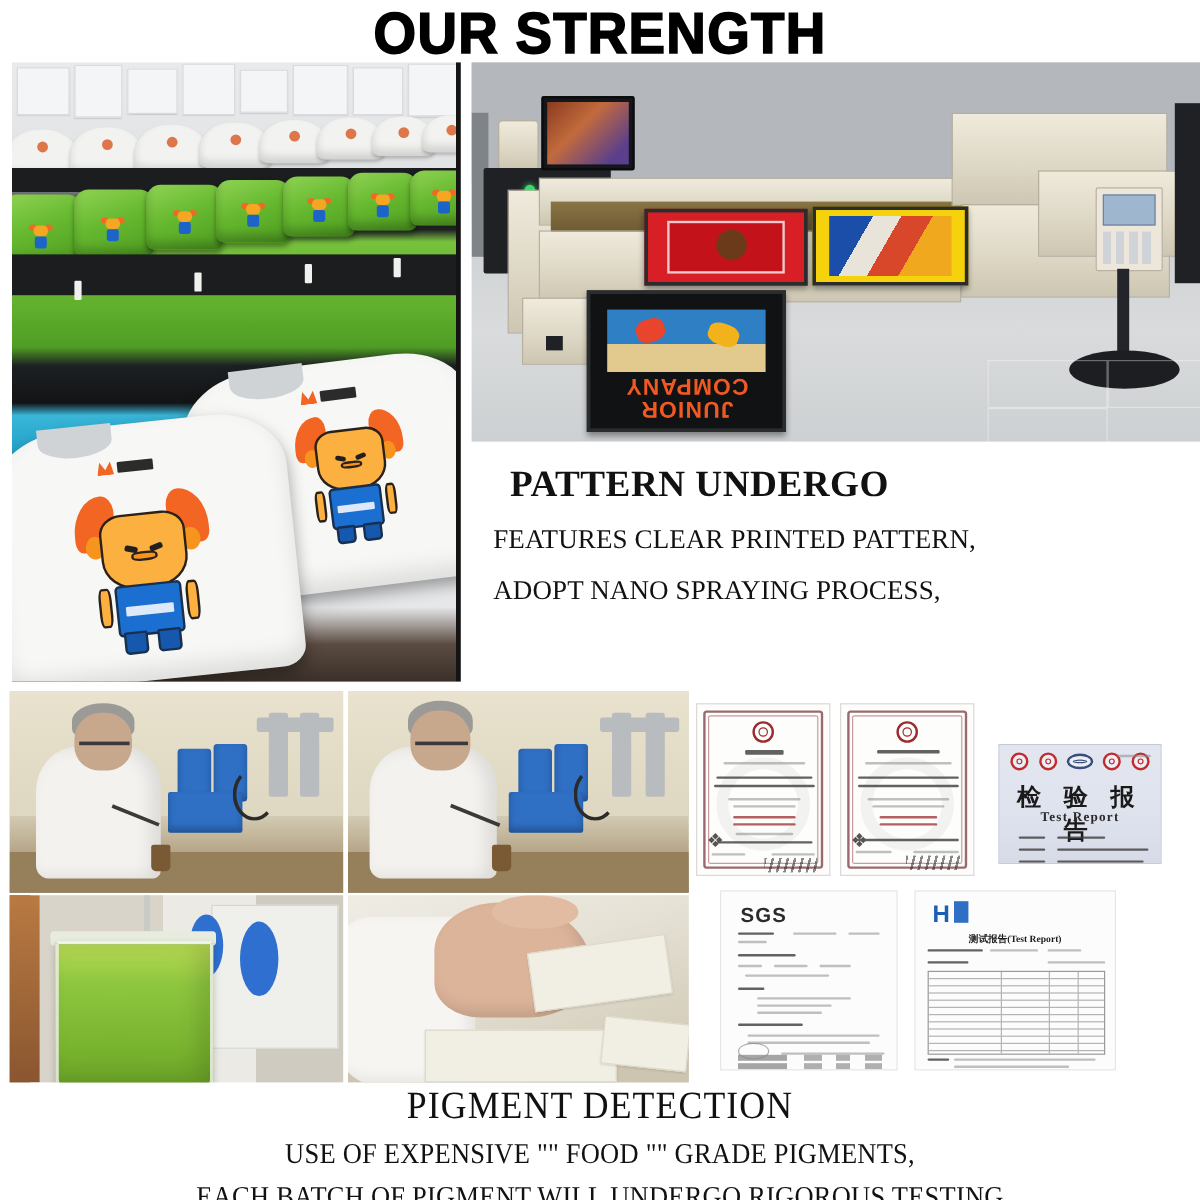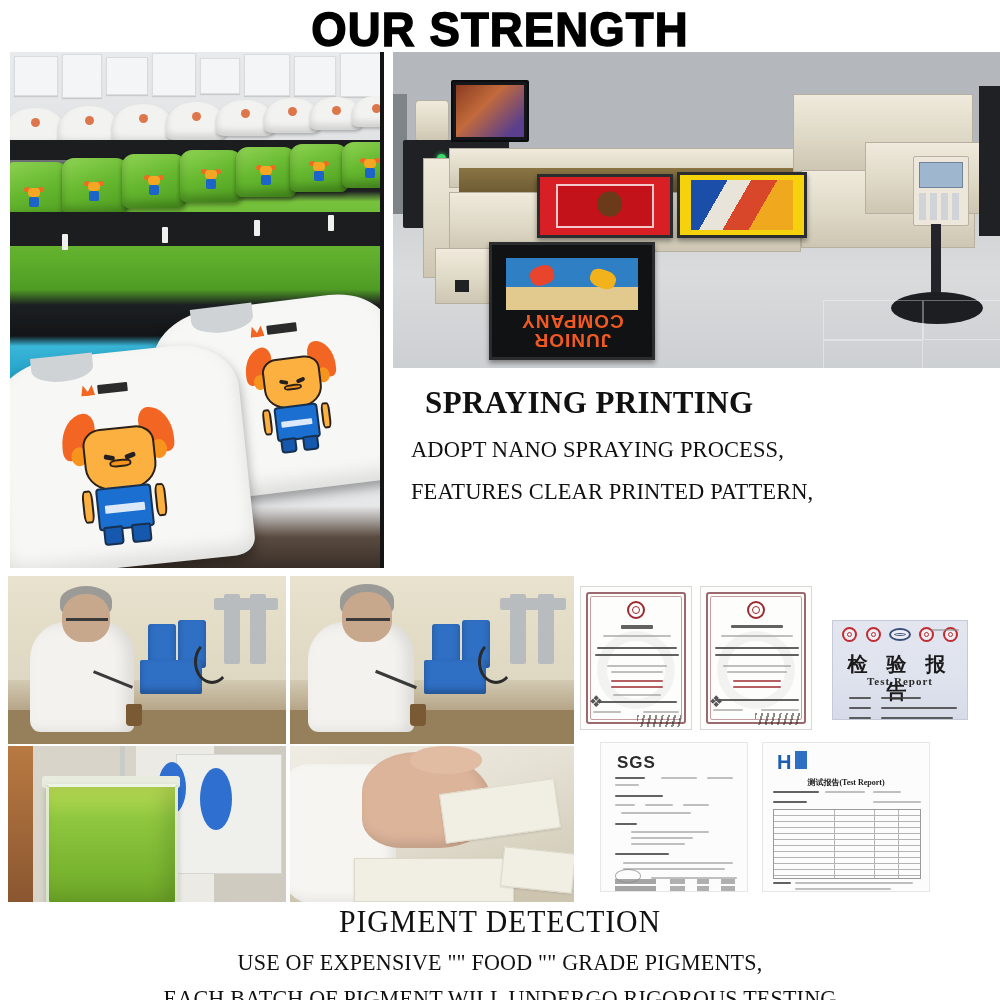--- a/index.html
+++ b/index.html
@@ -558,23 +558,23 @@
     <div class="garment" id="garment-yellow" style="left:284px; top:120px; width:130px; height:66px;">
       <div class="art"></div>
     </div>
     <div class="garment" id="garment-junior" style="left:96px; top:190px; width:166px; height:118px;">
       <div class="scene"></div>
       <div class="word">JUNIOR COMPANY</div>
     </div>
   </div>
 
   <div id="pattern-text">
-    <div class="heading">SPRAYING PRINTING</div>
+    <div class="heading">PATTERN UNDERGO</div>
+    <div class="line">FEATURES CLEAR PRINTED PATTERN,</div>
     <div class="line">ADOPT NANO SPRAYING PROCESS,</div>
-    <div class="line">FEATURES CLEAR PRINTED PATTERN,</div>
   </div>
 
   <div class="lab-photo" style="left:8px; top:576px; width:278px; height:168px;">
     <div class="lab-wall"></div>
     <div class="lab-bench"></div>
     <div class="lab-equip-blue" style="left:140px; top:48px; width:28px; height:44px;"></div>
     <div class="lab-equip-blue" style="left:170px; top:44px; width:28px; height:48px;"></div>
     <div class="lab-equip-blue" style="left:132px; top:84px; width:62px; height:34px; border-radius:2px;"></div>
     <div class="lab-equip-grey" style="left:216px; top:18px; width:16px; height:70px;"></div>
     <div class="lab-equip-grey" style="left:242px; top:18px; width:16px; height:70px;"></div>

